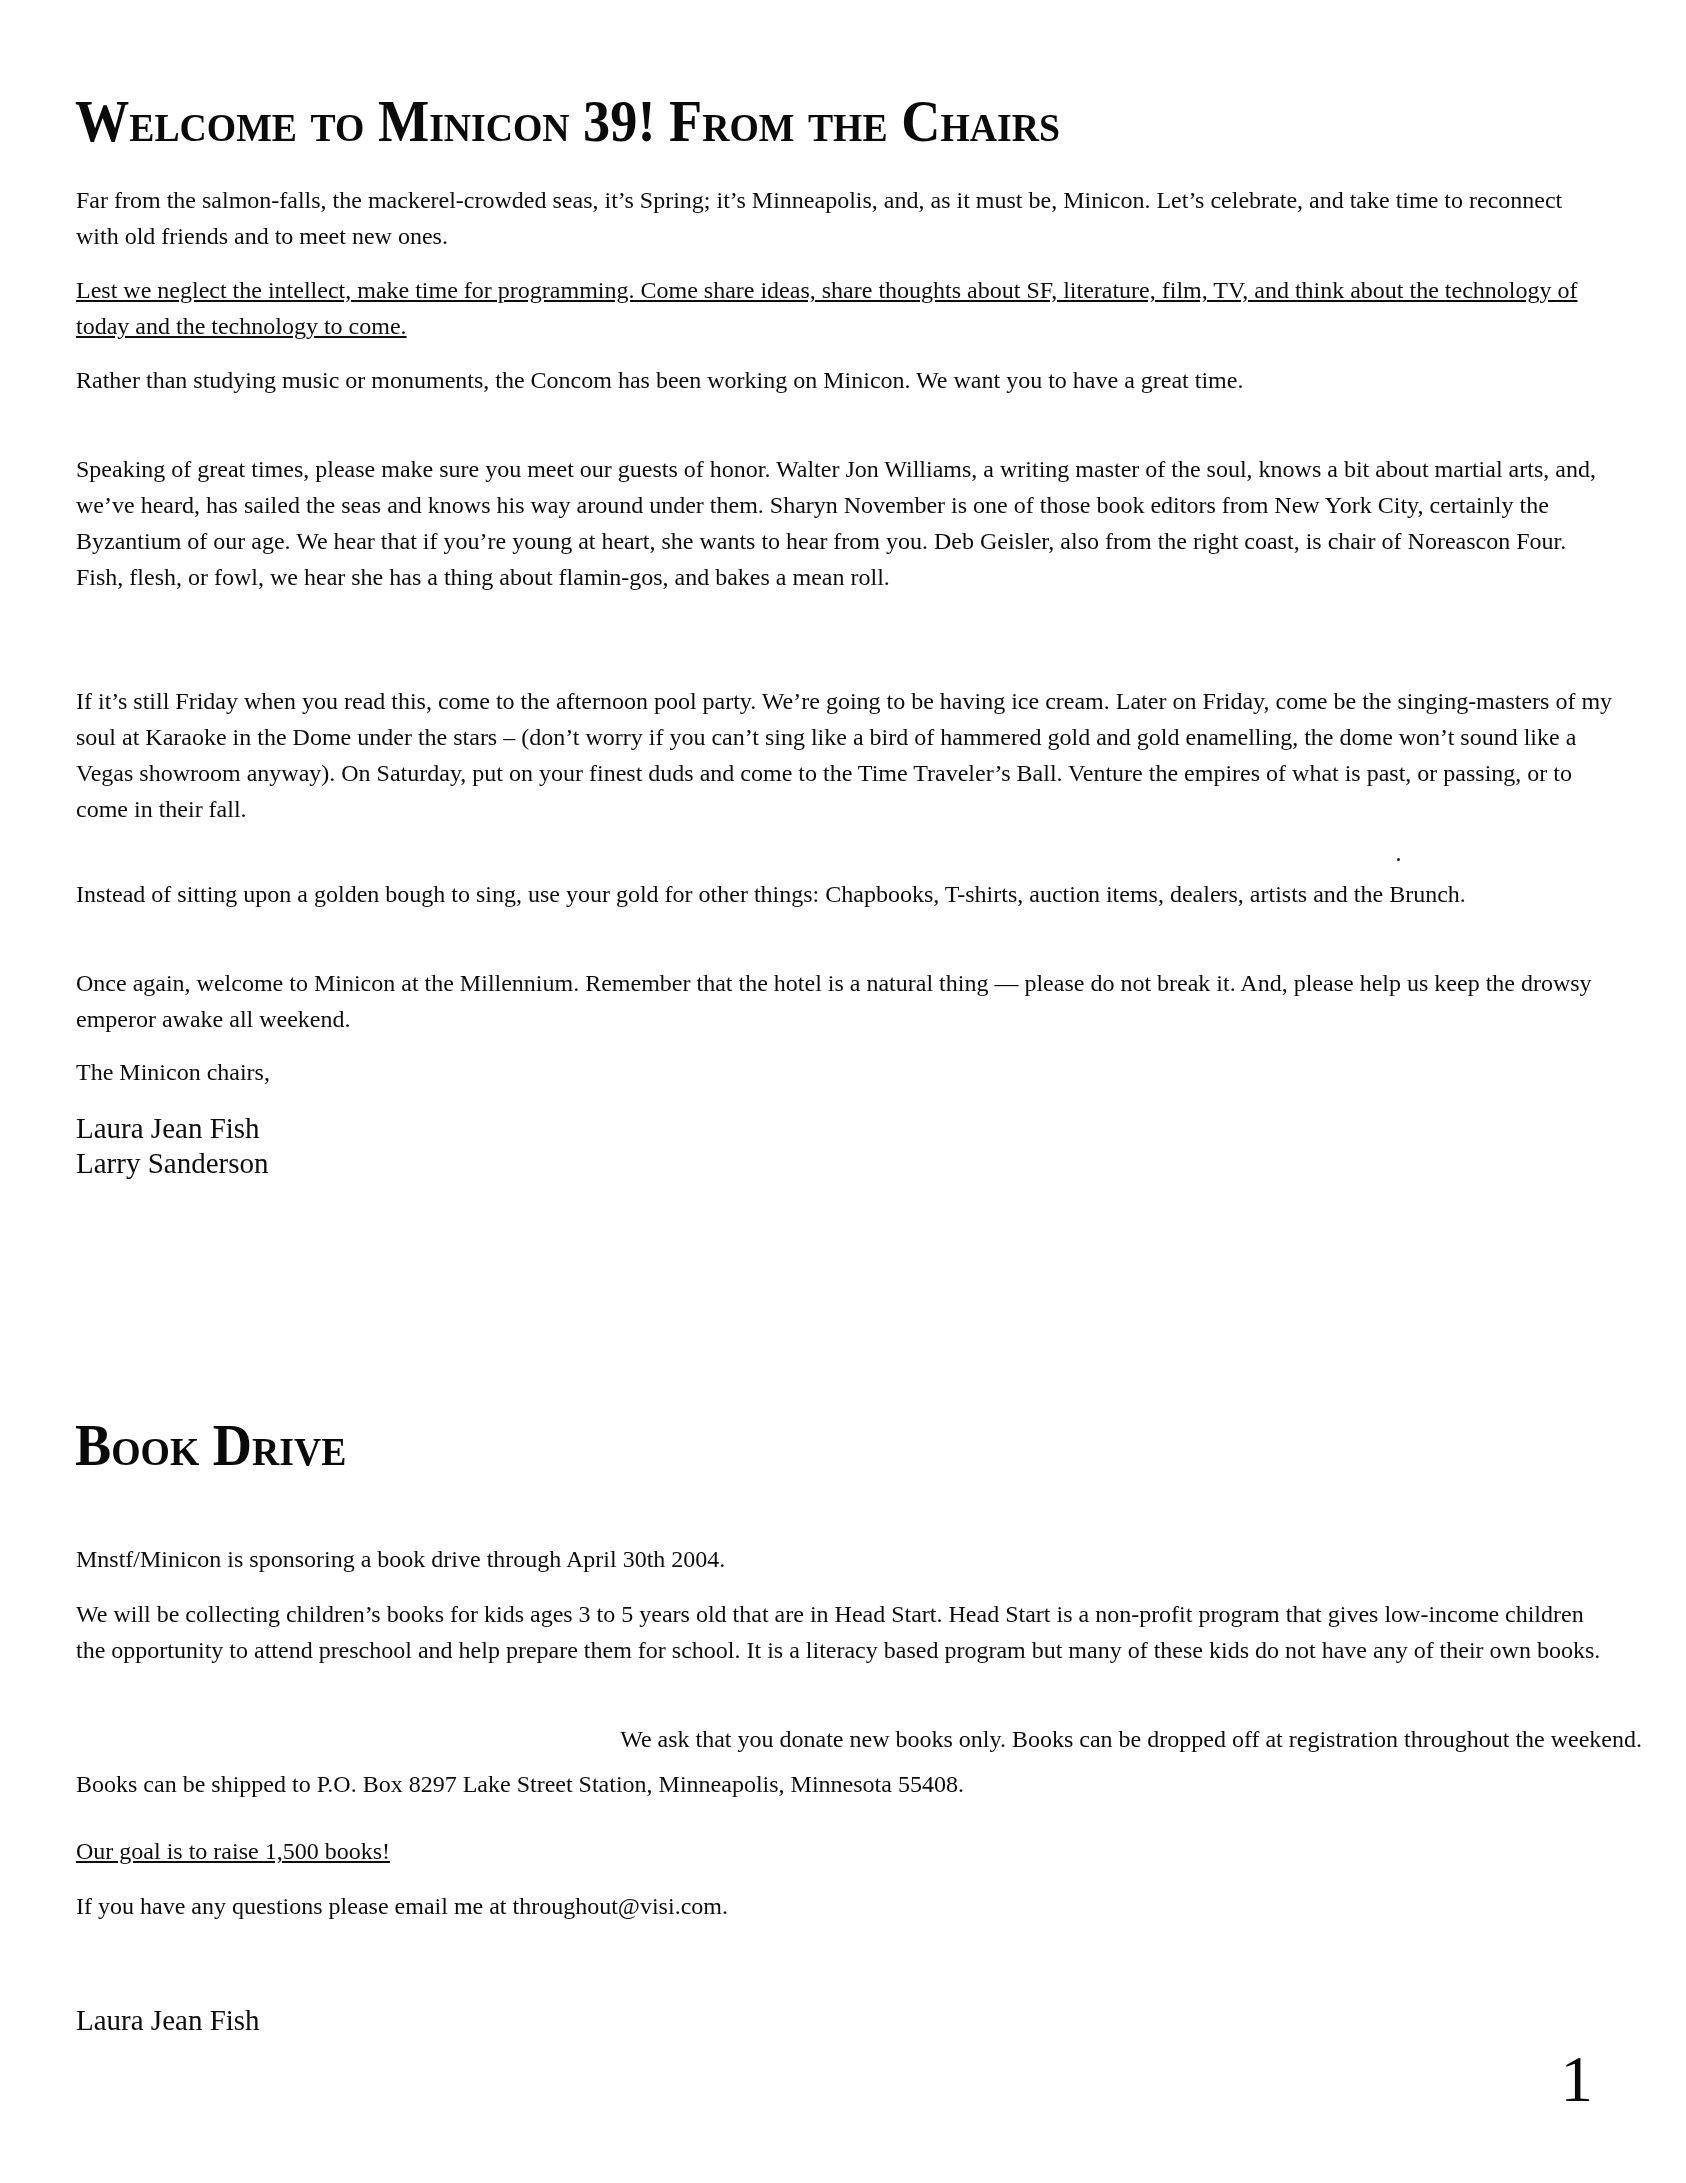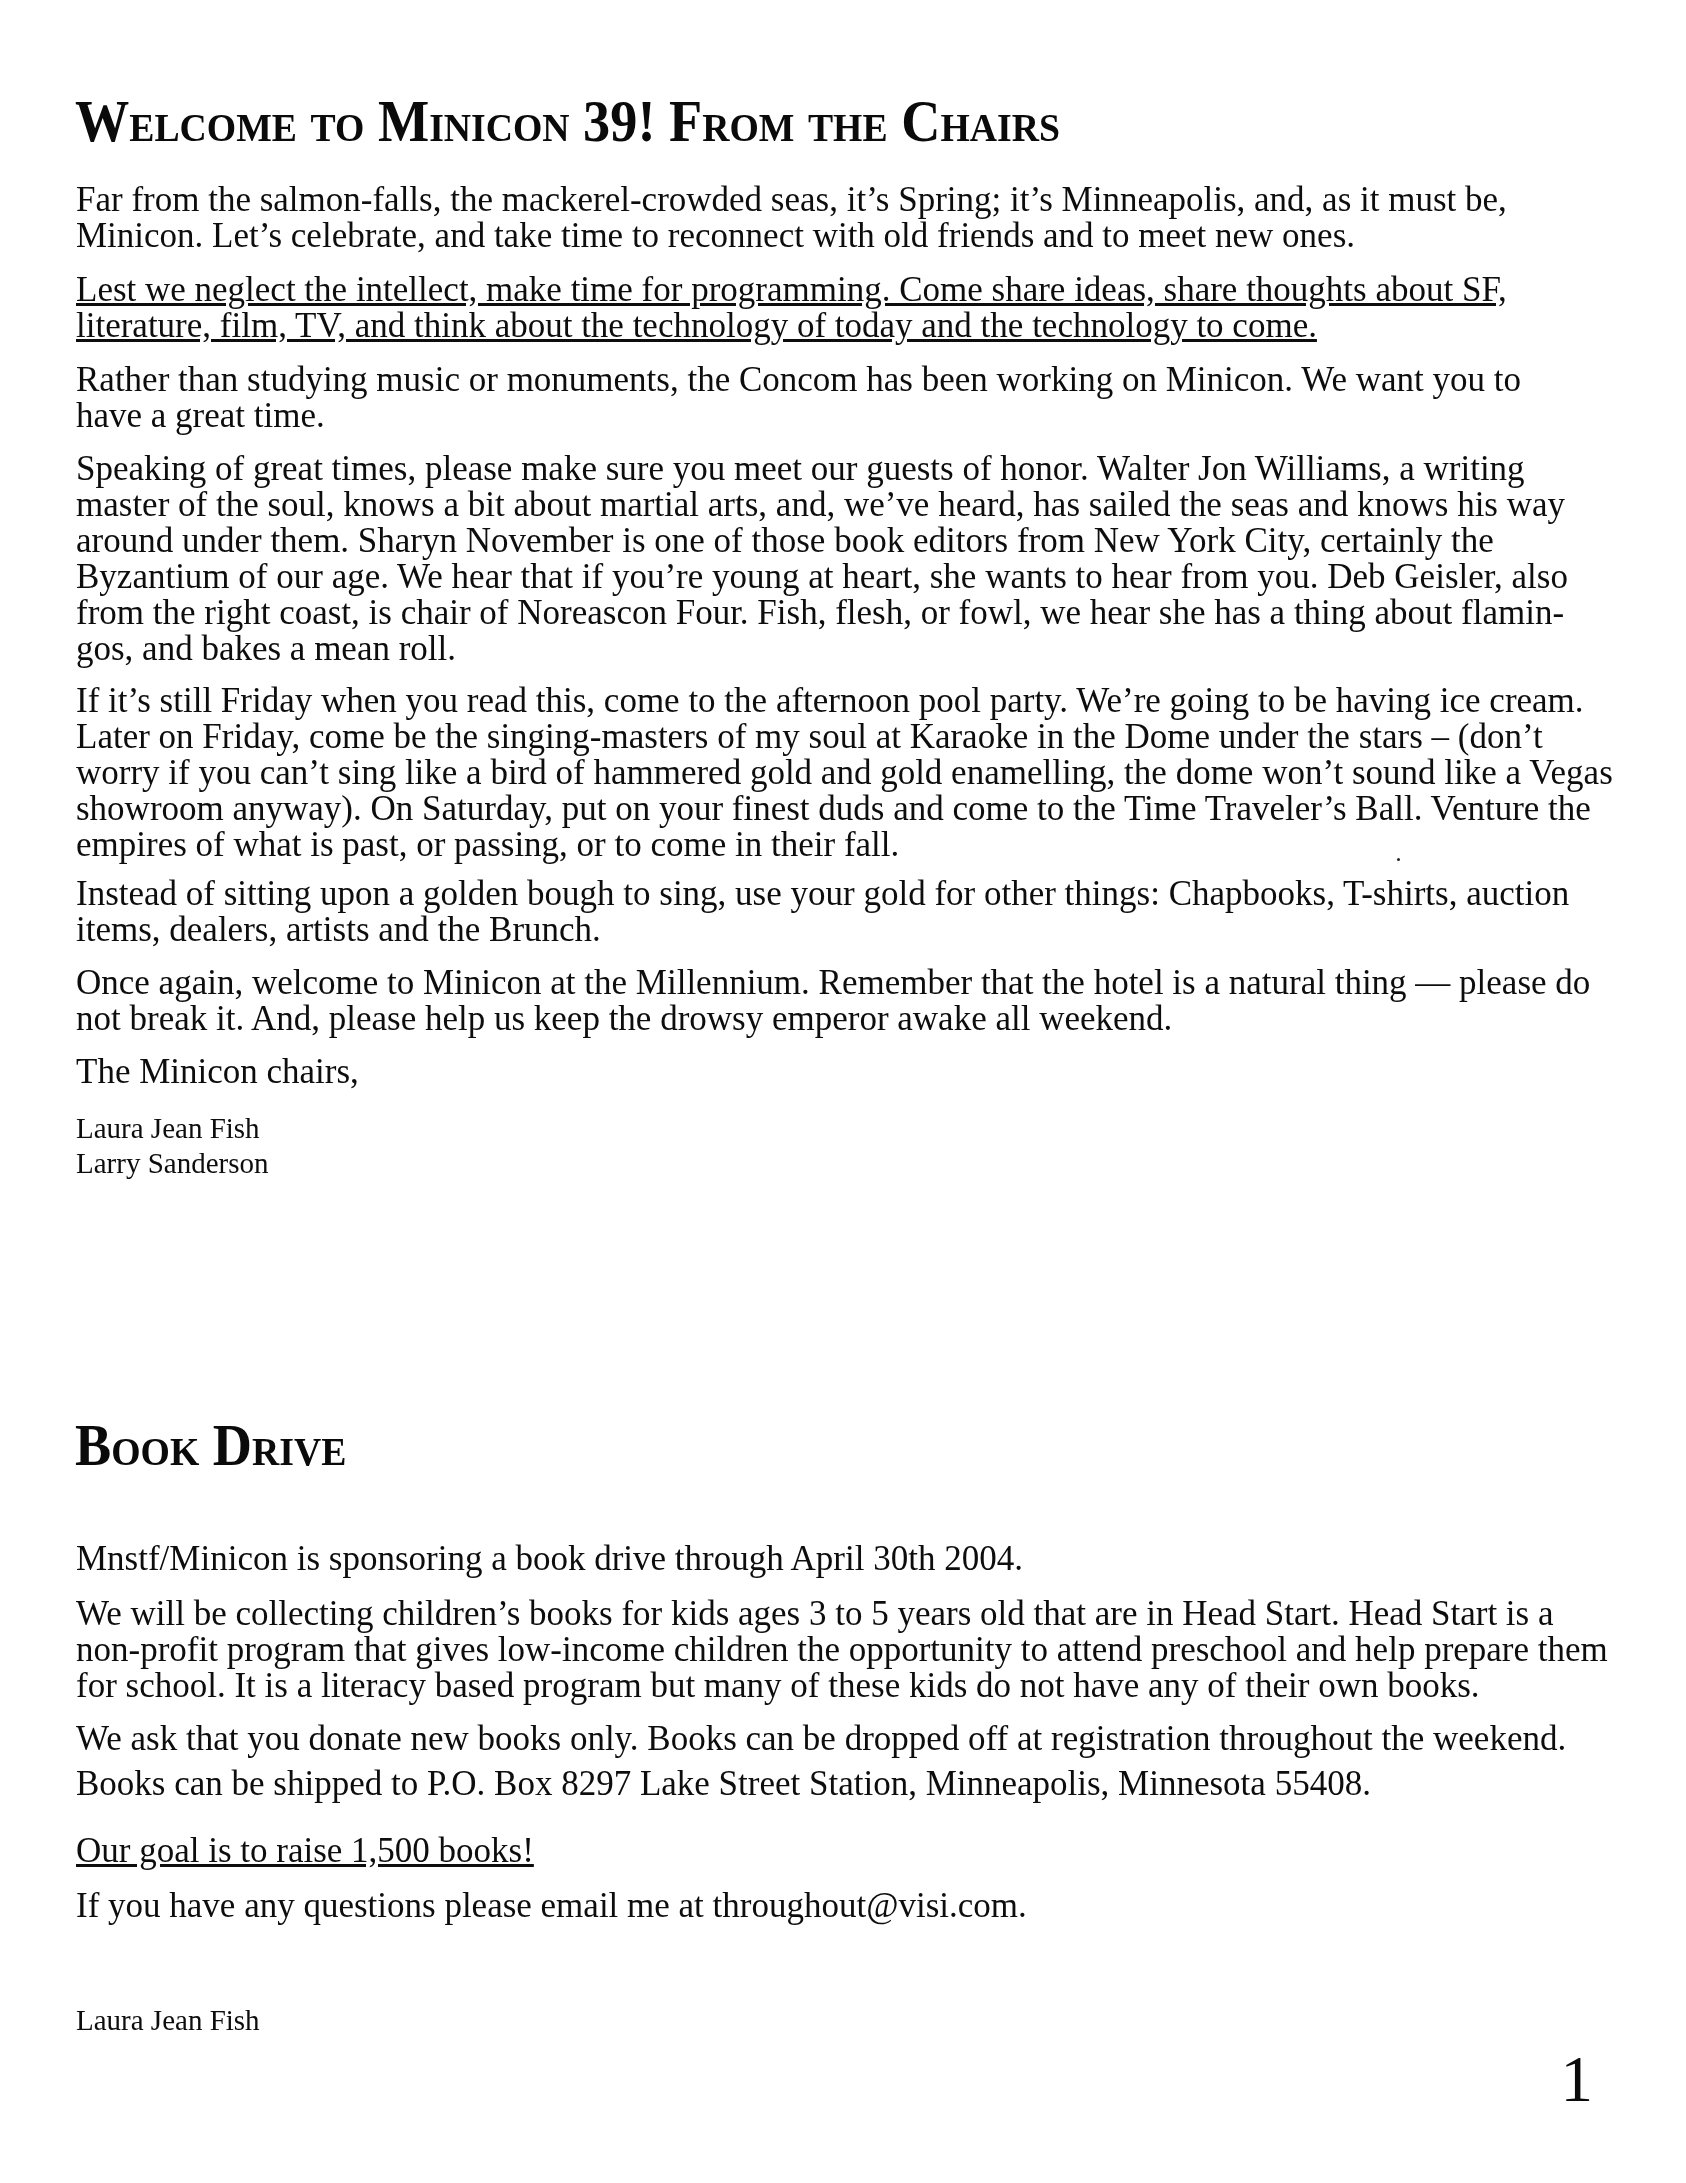--- a/index.html
+++ b/index.html
@@ -12,21 +12,21 @@
   .heading {
     position: absolute; left: 67px; margin: 0;
     font-family: "Liberation Serif", "DejaVu Serif", serif;
     font-weight: bold; font-variant: small-caps;
     letter-spacing: 0px; color: #0a0a0a; white-space: nowrap;
   }
   .h-welcome { top: 87px; font-size: 59px; transform: scaleX(0.92); transform-origin: left top; }
   .h-book { top: 1411px; font-size: 59px; transform: scaleX(0.92); transform-origin: left top; }
   .section { position: absolute; left: 68px; width: 1525px; }
   .para {
-    margin: 0; font-size: 35px; line-height: 36px;
+    margin: 0; font-size: 24px; line-height: 36px;
     transform-origin: left top;
   }
   .sig { font-size: 29px; line-height: 35px; margin: 0; }
   .page-number {
     position: absolute; right: 102px; top: 2042px;
     font-size: 65px; font-family: "Liberation Serif", "DejaVu Serif", serif;
     color: #0a0a0a;
   }
   .speck { position: absolute; width: 3.4px; height: 3.4px; background: #222; border-radius: 50%; }
 </style>
@@ -50,21 +50,21 @@
       <p class="sig">Laura Jean Fish</p>
       <p class="sig">Larry Sanderson</p>
     </div>
   </div>
 
   <h1 class="heading h-book">Book Drive</h1>
 
   <div class="section">
     <p class="para" style="position:absolute; top:1541px; left:0; width:1525px;">Mnstf/Minicon is sponsoring a book drive through April 30th 2004.</p>
     <p class="para" style="position:absolute; top:1596px; left:0; width:1532px;">We will be collecting children’s books for kids ages 3 to 5 years old that are in Head Start. Head Start is a non-profit program that gives low-income children the opportunity to attend preschool and help prepare them for school. It is a literacy based program but many of these kids do not have any of their own books.</p>
-    <p class="para" style="position:absolute; top:1721px; left:0; width:1566px;">We ask that you donate new books only. Books can be dropped off at registration throughout the weekend.</p>
+    <p class="para" style="position:absolute; top:1721px; left:0; width:1566px;text-align:right;">We ask that you donate new books only. Books can be dropped off at registration throughout the weekend.</p>
     <p class="para" style="position:absolute; top:1766px; left:0; width:1525px;">Books can be shipped to P.O. Box 8297 Lake Street Station, Minneapolis, Minnesota 55408.</p>
     <p class="para" style="position:absolute; top:1833px; left:0; width:1525px;text-decoration:underline;">Our goal is to raise 1,500 books!</p>
     <p class="para" style="position:absolute; top:1888px; left:0; width:1525px;">If you have any questions please email me at throughout@visi.com.</p>
     <p class="sig" style="position:absolute; top:2003px; left:0;">Laura Jean Fish</p>
   </div>
 
   <div class="page-number">1</div>
 
   <span class="speck" style="left:1389px; top:858px;"></span>
 </div>

